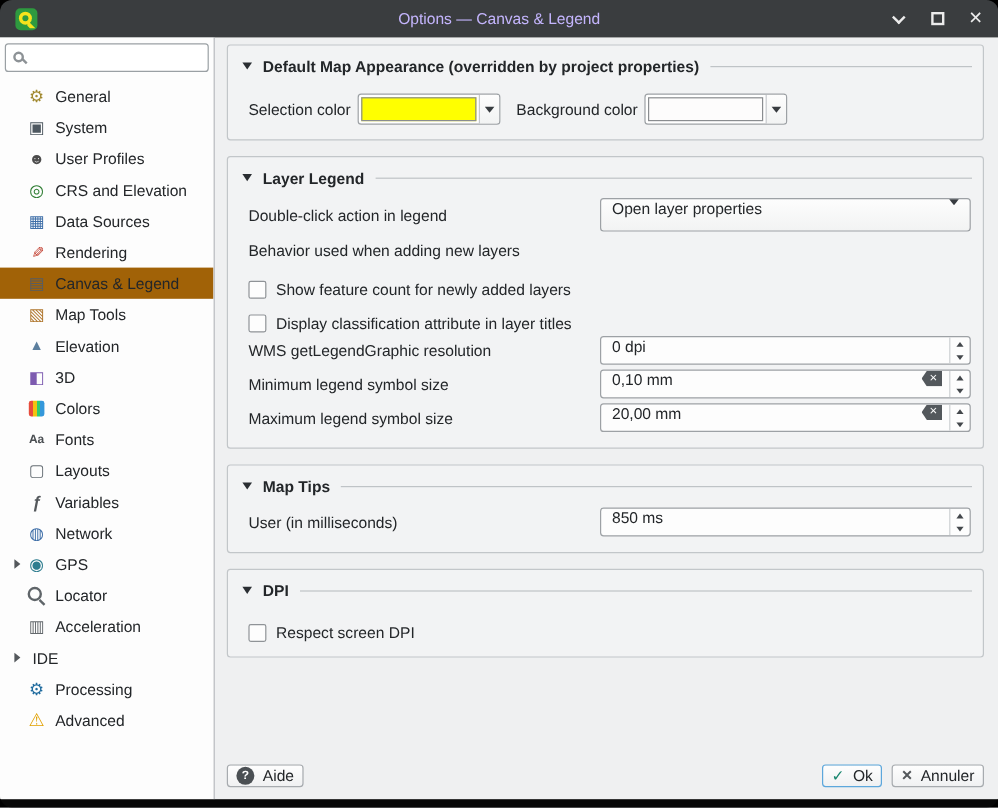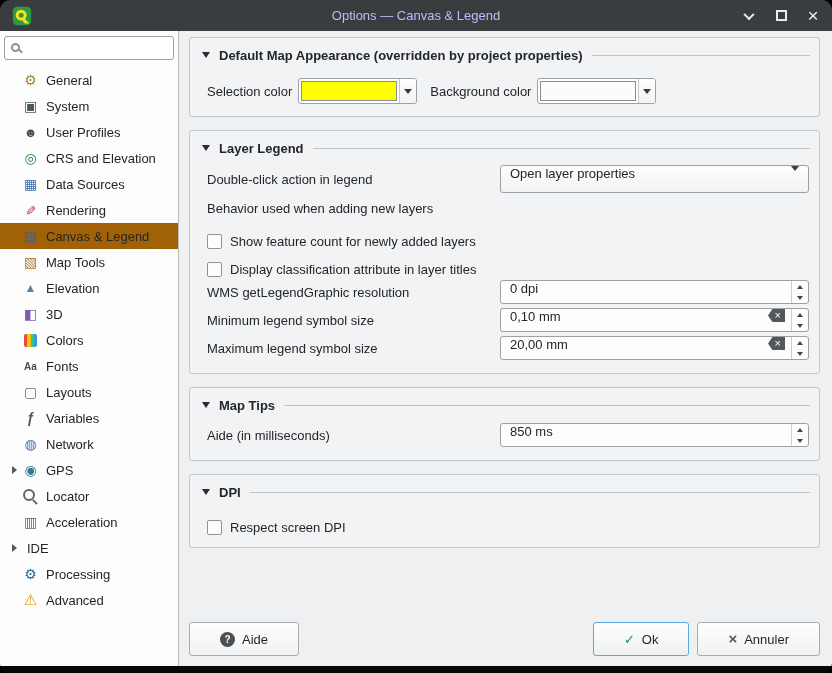--- a/index.html
+++ b/index.html
@@ -89,21 +89,21 @@
   .checkbox{flex:0 0 15px;width:15px;height:15px;border:1px solid #8f9397;border-radius:2px;background:#fdfdfd}
 
   .color-row{display:flex;align-items:center;margin-top:8px;gap:6px}
   .colorbtn{width:119px;height:26px;border:1px solid #9da1a5;border-radius:3px;display:flex;overflow:hidden;background:#fff}
   .swatch{flex:1;margin:2px;border:1px solid #8a8d90}
   .cb-arr{flex:0 0 17px;border-left:1px solid #c6c9cc;background:linear-gradient(#fdfdfd,#f2f3f3);display:flex;align-items:center;justify-content:center}
   .lbl-gap{margin-left:7px}
 
   
   .footer{margin-top:auto;display:flex;align-items:center;padding:6px 0 1px 0}
-  .btn{height:34px;display:inline-flex;align-items:center;gap:7px;padding:0 30px;border:1px solid #a7abaf;border-radius:3px;background:linear-gradient(#fefefe,#f0f1f2);font:inherit;color:#232629;cursor:default}
+  .btn{height:19px;display:inline-flex;align-items:center;gap:7px;padding:0 7px;border:1px solid #a7abaf;border-radius:3px;background:linear-gradient(#fefefe,#f0f1f2);font:inherit;color:#232629;cursor:default}
   .btn-ok{margin-left:auto;border-color:#5ca7dc}
   .btn-cancel{margin-left:8px}
   .help-ic{width:15px;height:15px;border-radius:50%;background:#4b5054;display:inline-flex;align-items:center;justify-content:center}
   .help-ic::after{content:"?";color:#fff;font-size:10px;font-weight:bold}
   .check-ic::after{content:"✓";color:#18866e;font-weight:bold;font-size:13px}
   .cancel-ic::after{content:"×";color:#54585c;font-weight:bold;font-size:15px;line-height:10px}
 </style>
 </head>
 <body>
 
@@ -334,21 +334,21 @@
       </div>
 
       <div class="gb">
         <div class="gb-h">
           <span class="gb-arrow"></span>
           <span class="gb-title">Map Tips</span>
           <span class="gb-rule"></span>
         </div>
         <div class="gb-b">
           <div class="frow">
-            <span class="lbl">Aide (in milliseconds)</span>
+            <span class="lbl">User (in milliseconds)</span>
             <div class="ffield spin">
               <span class="spin-text">850 ms</span>
               <span class="spin-btns">
                 <span class="spin-up"></span>
                 <span class="spin-dn"></span>
               </span>
             </div>
           </div>
         </div>
       </div>

